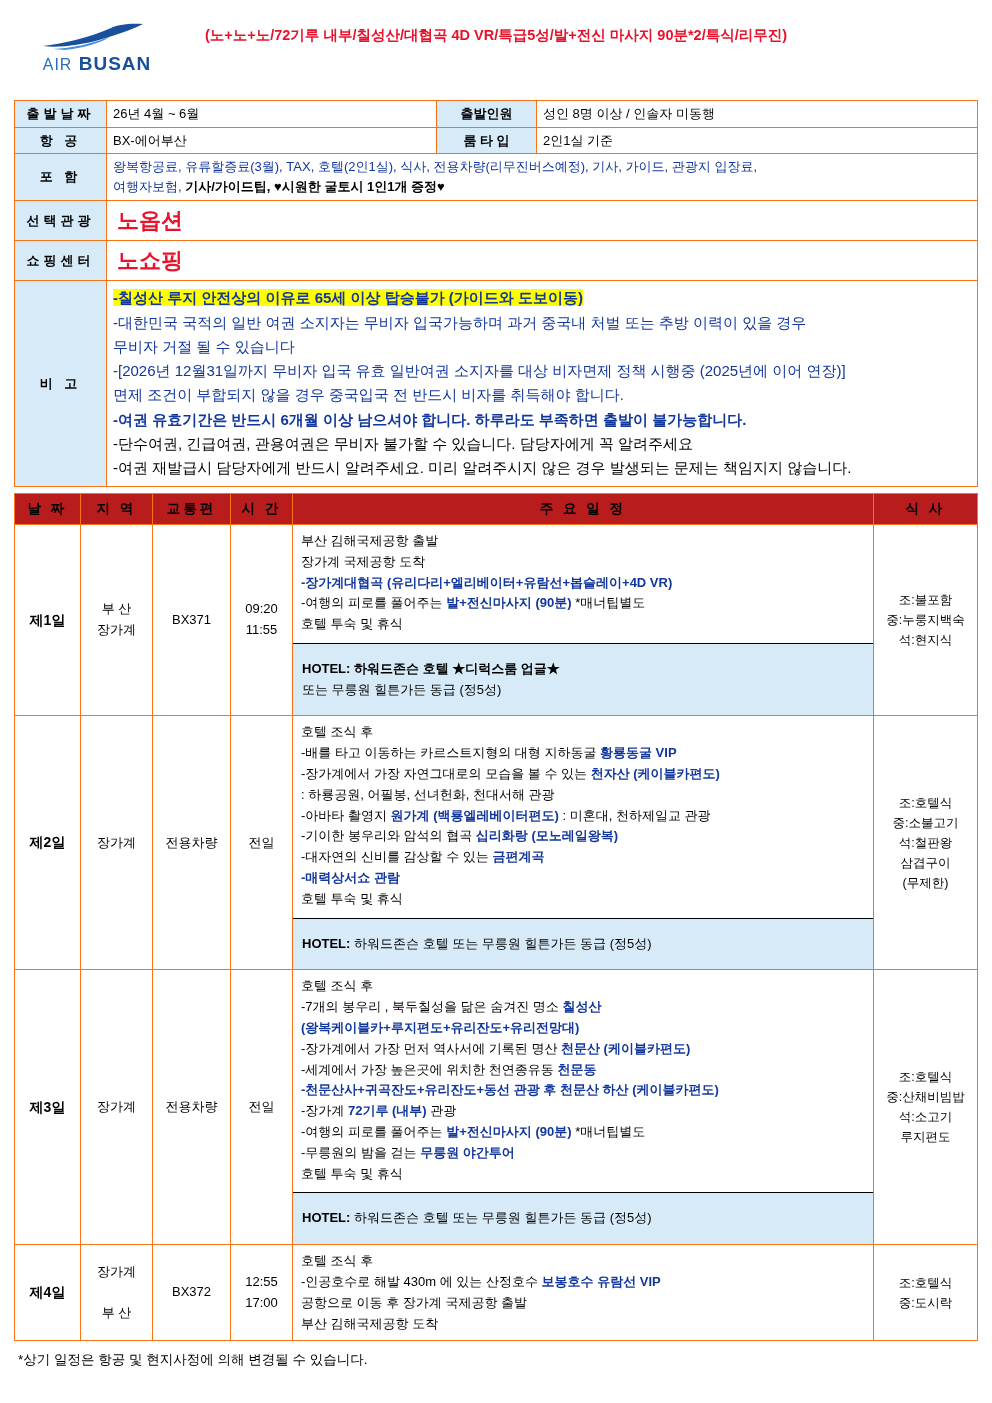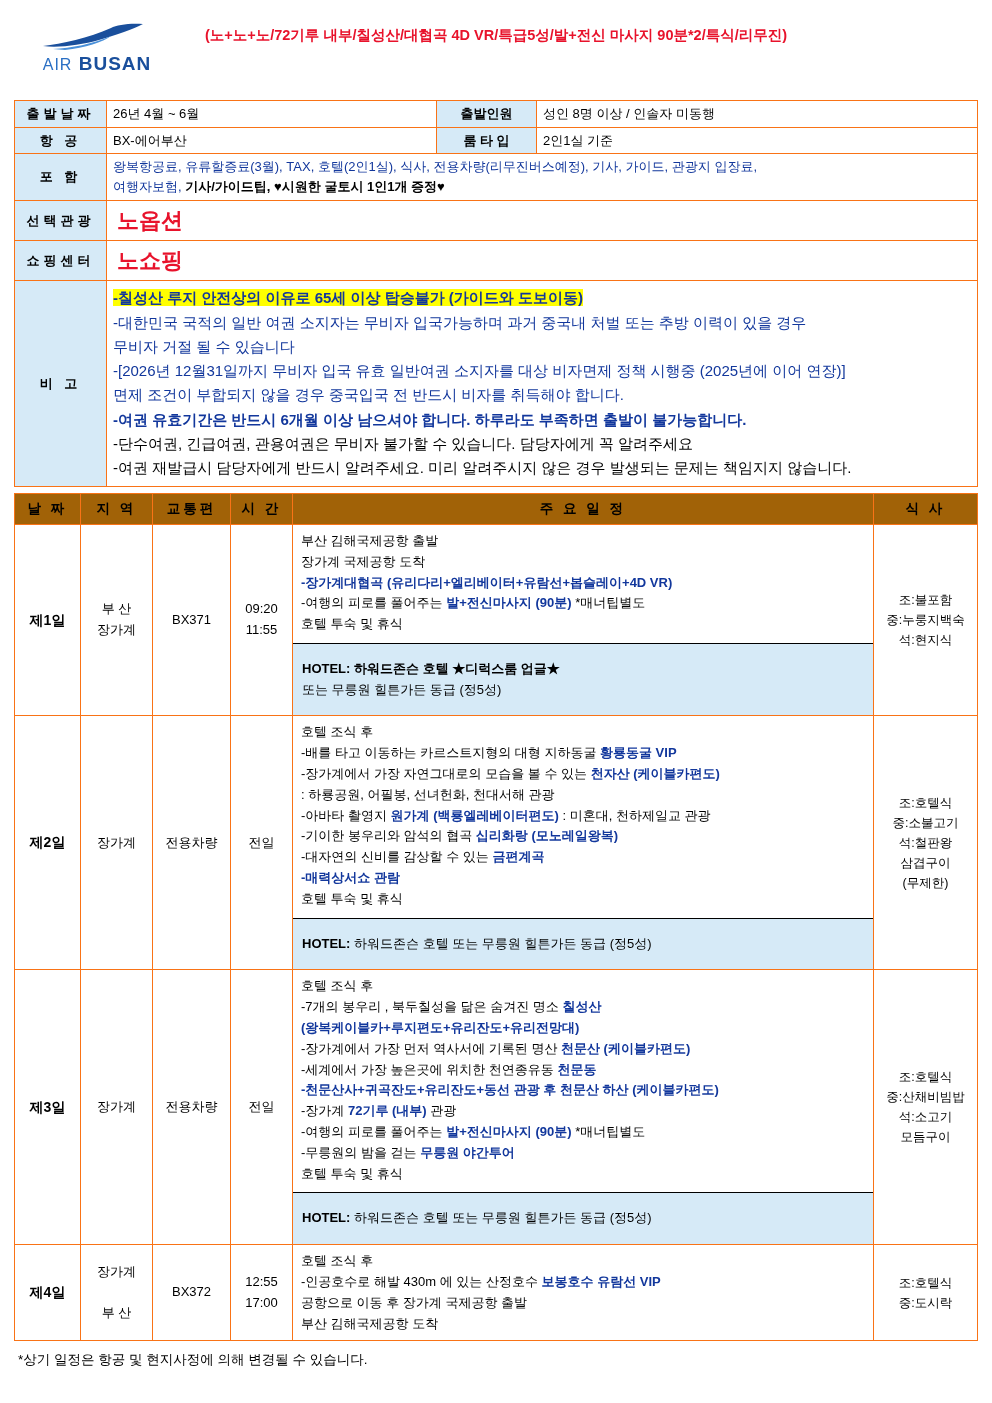--- a/index.html
+++ b/index.html
@@ -106,21 +106,21 @@
   .remark-cell {
     font-size: 15px;
     line-height: 1.62;
     padding: 5px 6px;
   }
   .remark-cell .line { white-space: nowrap; }
 
   
   .itin { margin-top: 6px; }
   .itin th {
-    background: #a16207;
+    background: #b91c1c;
     font-weight: bold;
     text-align: center;
     font-size: 13.5px;
     letter-spacing: 3px;
     padding: 5px 2px;
   }
   .itin td { padding: 6px 8px; }
   .day-cell {
     text-align: center;
     font-weight: bold;
@@ -317,21 +317,21 @@
           <div>-무릉원의 밤을 걷는 <span class="blue-t bold">무릉원 야간투어</span></div>
           <div>호텔 투숙 및 휴식</div>
           <div class="hotel-box">
             <div><span class="lab">HOTEL:</span> <span>하워드존슨 호텔 또는 무릉원 힐튼가든 동급 (정5성)</span></div>
           </div>
         </td>
         <td class="meal-cell">
           <div>조:호텔식</div>
           <div>중:산채비빔밥</div>
           <div>석:소고기</div>
-          <div>모듬구이</div>
+          <div>루지편도</div>
         </td>
       </tr>
 
       <tr>
         <td class="day-cell">제4일</td>
         <td class="region-cell">장가계<br><br>부 산</td>
         <td class="trans-cell">BX372</td>
         <td class="time-cell">12:55<br>17:00</td>
         <td class="sched-cell">
           <div>호텔 조식 후</div>

